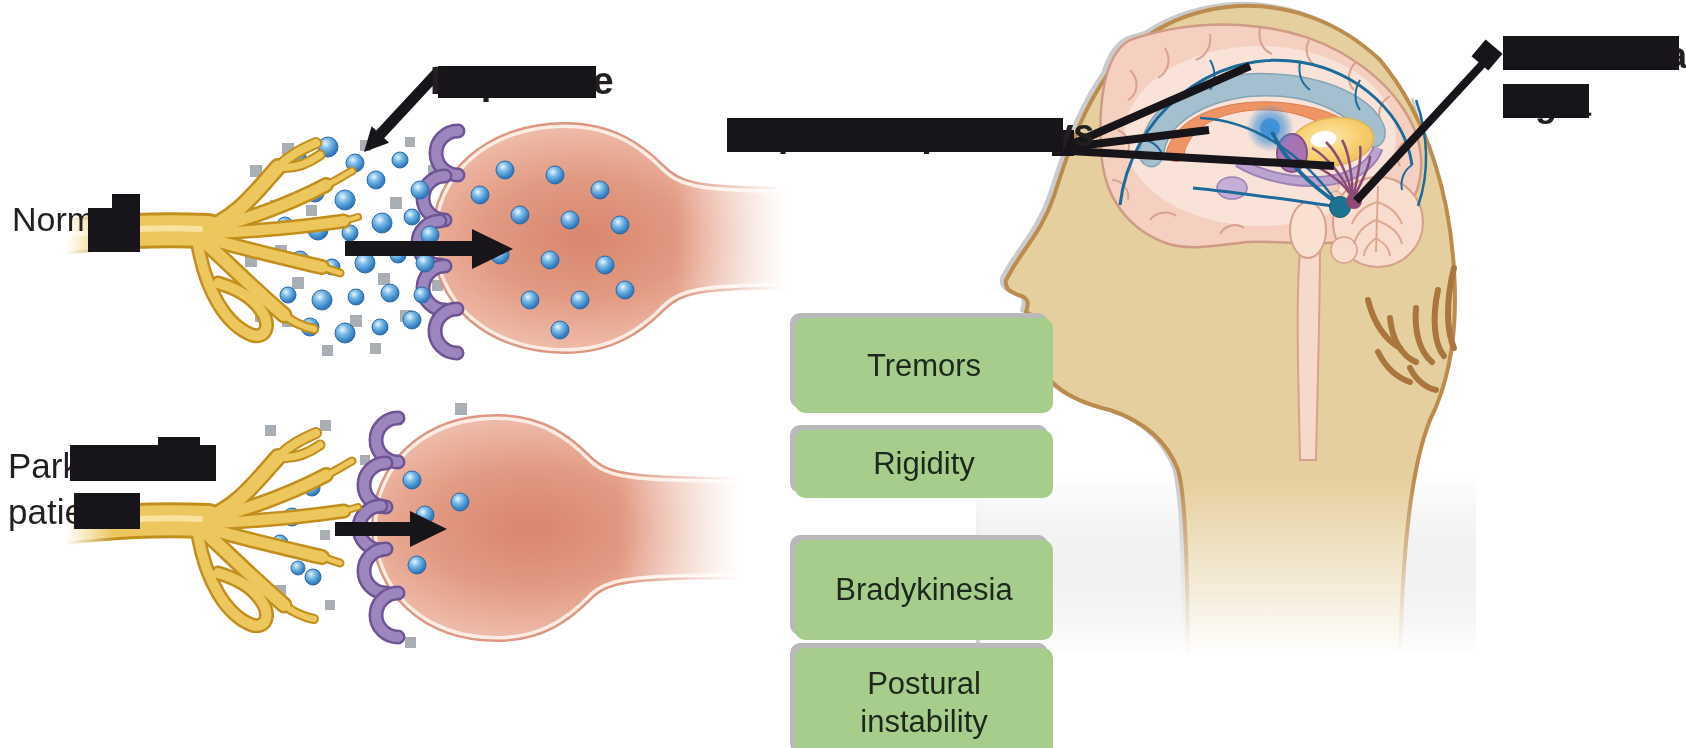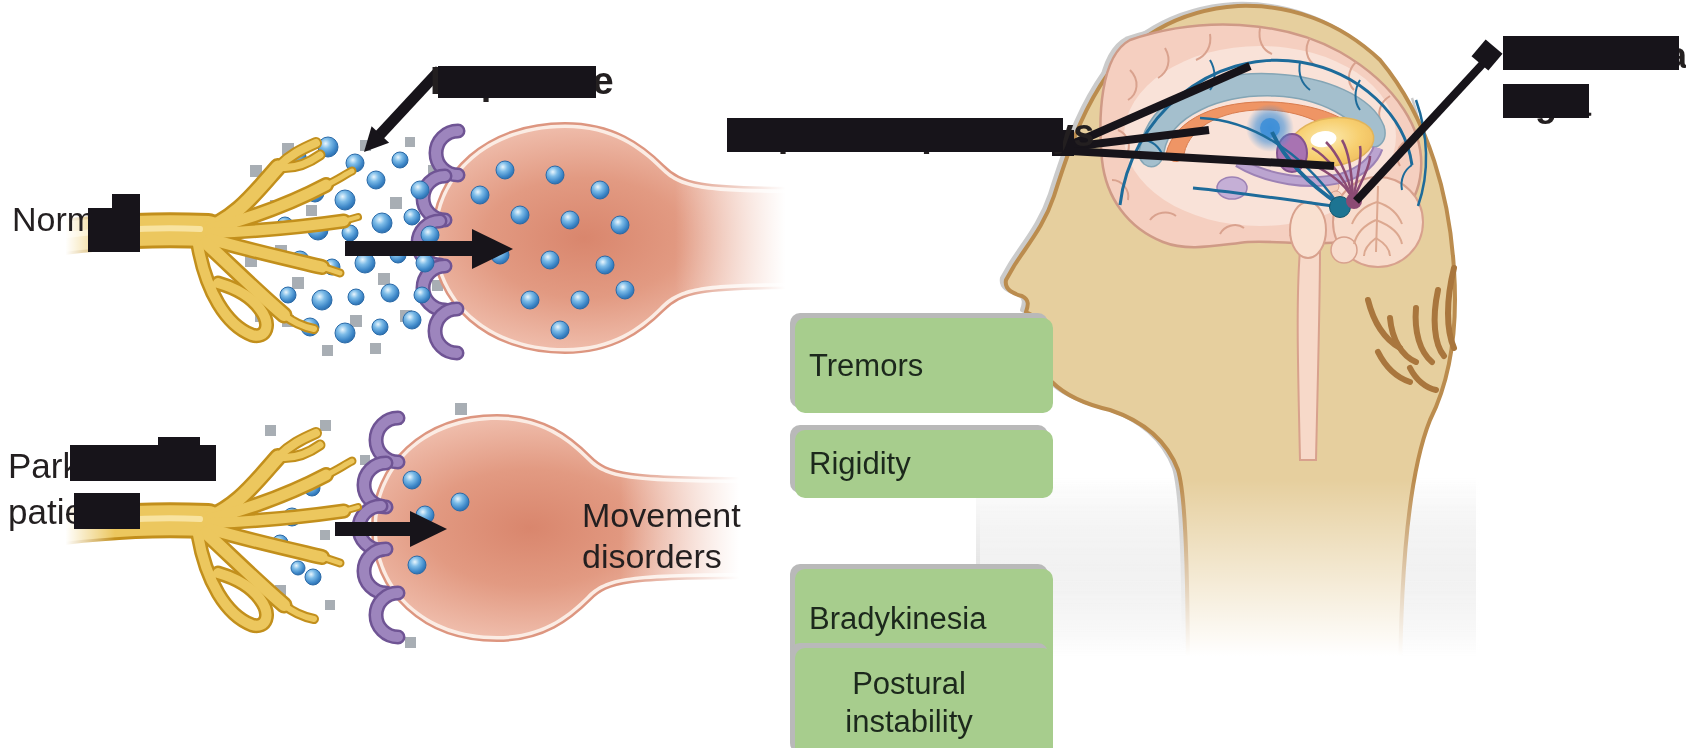--- a/index.html
+++ b/index.html
@@ -4,21 +4,21 @@
 <style>
   html,body{margin:0;padding:0;background:#ffffff;}
   .canvas{position:relative;width:1686px;height:748px;background:#ffffff;overflow:hidden;
           font-family:"Liberation Sans",sans-serif;}
   .layer{position:absolute;}
   .lbl{position:absolute;color:#231f20;z-index:6;white-space:nowrap;}
   .lbl .line{display:block;}
   .bold{font-weight:bold;}
   .redact{position:absolute;background:#17141a;z-index:7;}
   .symptom{position:absolute;left:795px;width:258px;background:#a7cd8d;border-radius:10px;
-           display:flex;align-items:center;text-align:center;
+           display:flex;align-items:center;justify-content:center;text-align:center;
            font-size:31px;color:#1c281c;z-index:3;line-height:1.22;padding:0 14px;
            box-sizing:border-box;box-shadow:-5px -5px 0 0 #b9b9b9;}
   svg{display:block;}
   .arrows{z-index:5;pointer-events:none;}
   .headsvg{filter:drop-shadow(-4px -2px 0 rgba(160,160,160,0.55));}
 </style>
 </head>
 <body>
 
 <div class="canvas">
@@ -483,43 +483,39 @@
   </div>
 
   <div class="lbl" style="left:8px;top:443px;font-size:35px;line-height:46px;">
     <span class="line">Parkinson's</span>
     <span class="line">patient</span>
     <i class="redact" style="left:62px;top:2px;width:146px;height:36px;"></i>
     <i class="redact" style="left:150px;top:-6px;width:42px;height:14px;"></i>
     <i class="redact" style="left:66px;top:50px;width:66px;height:36px;"></i>
   </div>
 
-  <div class="lbl" style="left:582px;top:495px;font-size:34px;line-height:41px;">
-    <span class="line">Movement</span>
-    <span class="line">disorders</span>
-  </div>
 
   <div class="lbl bold" style="left:727px;top:112px;font-size:38px;">
     <span>Dopamine pathways</span>
     <i class="redact" style="left:0px;top:6px;width:336px;height:34px;"></i>
   </div>
 
   <div class="lbl bold" style="left:1503px;top:32px;font-size:36px;line-height:48px;">
     <span class="line">Substantia</span>
     <span class="line">nigra</span>
     <i class="redact" style="left:0px;top:4px;width:176px;height:34px;"></i>
     <i class="redact" style="left:0px;top:52px;width:86px;height:34px;"></i>
   </div>
 
   <div class="symptom" style="top:318px;height:95px;">
     <span>Tremors</span>
   </div>
   <div class="symptom" style="top:430px;height:68px;">
     <span>Rigidity</span>
   </div>
-  <div class="symptom" style="top:540px;height:100px;margin-top:29px;">
+  <div class="symptom" style="top:540px;height:100px;">
     <span>Bradykinesia</span>
   </div>
   <div class="symptom" style="top:648px;height:110px;">
     <span style="white-space:normal;display:block;width:200px;">Postural instability</span>
   </div>
 
 </div>
 
 </body></html>

